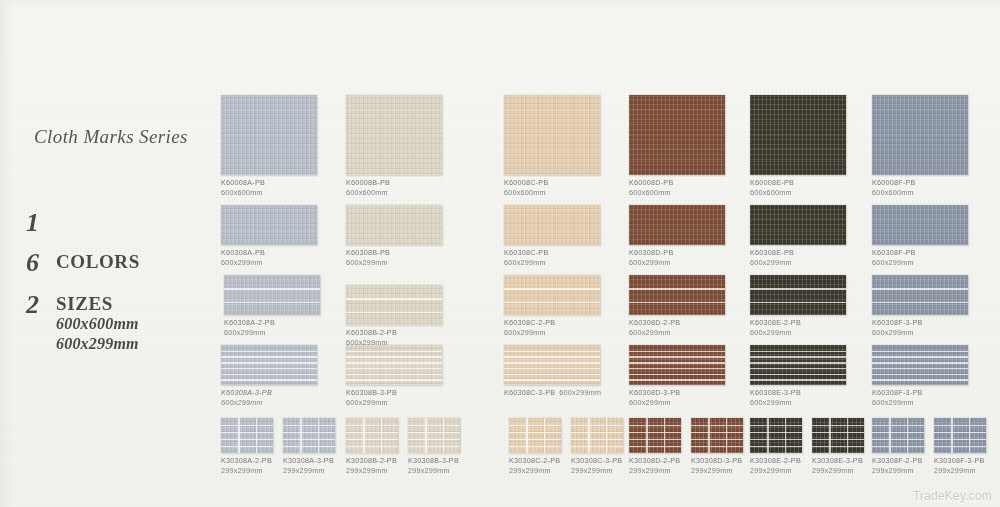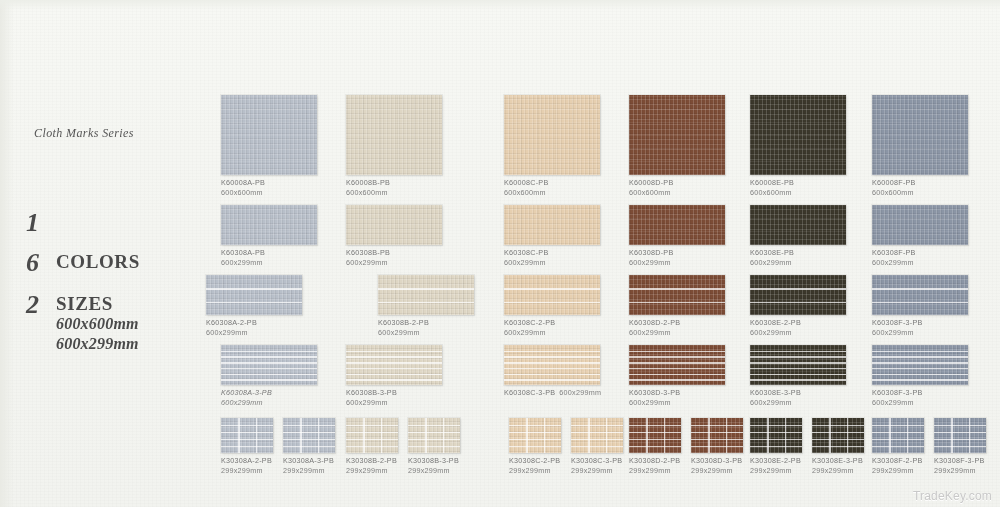--- a/index.html
+++ b/index.html
@@ -40,21 +40,21 @@
     color:#4a4a4a;
   }
   .brand-title{
     font-family:"Liberation Serif", serif;
     font-size:40px;font-weight:700;letter-spacing:-0.5px;
     color:#4c4c4c;line-height:1;
     margin:0;
   }
   .brand-sub{
     font-family:"Liberation Serif", serif;
-    font-style:italic;font-size:12px;color:#555;
+    font-style:italic;font-size:19px;color:#555;
     margin:4px 0 8px 6px;letter-spacing:.4px;
   }
   #specs{position:absolute;left:26px;top:210px;width:200px;}
   .spec-row{display:flex;align-items:flex-start;margin-bottom:14px;}
   .spec-num{
     font-family:"Liberation Serif", serif;
     font-size:26px;font-weight:700;font-style:italic;
     color:#4a4a4a;width:30px;line-height:1;
   }
   .spec-body{padding-top:2px;}
@@ -210,31 +210,31 @@
           <div class="cloth"></div>
         </div>
         <div class="tlabel"><span>K60308E-PB</span><span class="sz">600x299mm</span></div>
       </div>
       <div class="tile-wrap" style="left: 872px; top: 205px; width: 96px;">
         <div class="tile" style="width: 96px; height: 40px; background: rgb(139, 149, 165);">
           <div class="cloth"></div>
         </div>
         <div class="tlabel"><span>K60308F-PB</span><span class="sz">600x299mm</span></div>
       </div>
-      <div class="tile-wrap" style="left: 206px; top: 275px; width: 96px;">
+      <div class="tile-wrap" style="left: 224px; top: 275px; width: 96px;">
         <div class="tile" style="width: 96px; height: 40px; background: rgb(184, 191, 201);">
           <div class="cloth"></div>
           <div class="stripes2">
             <div class="sline" style="top: 13.3333px;"></div>
             <div class="sline" style="top: 26.6667px;"></div>
           </div>
         </div>
         <div class="tlabel"><span>K60308A-2-PB</span><span class="sz">600x299mm</span></div>
       </div>
-      <div class="tile-wrap" style="left: 346px; top: 275px; width: 96px; margin-left: 32px;">
+      <div class="tile-wrap" style="left: 346px; top: 285px; width: 96px;">
         <div class="tile" style="width: 96px; height: 40px; background: rgb(222, 214, 196);">
           <div class="cloth"></div>
           <div class="stripes2">
             <div class="sline" style="top: 13.3333px;"></div>
             <div class="sline" style="top: 26.6667px;"></div>
           </div>
         </div>
         <div class="tlabel"><span>K60308B-2-PB</span><span class="sz">600x299mm</span></div>
       </div>
       <div class="tile-wrap" style="left: 504px; top: 275px; width: 96px;">

